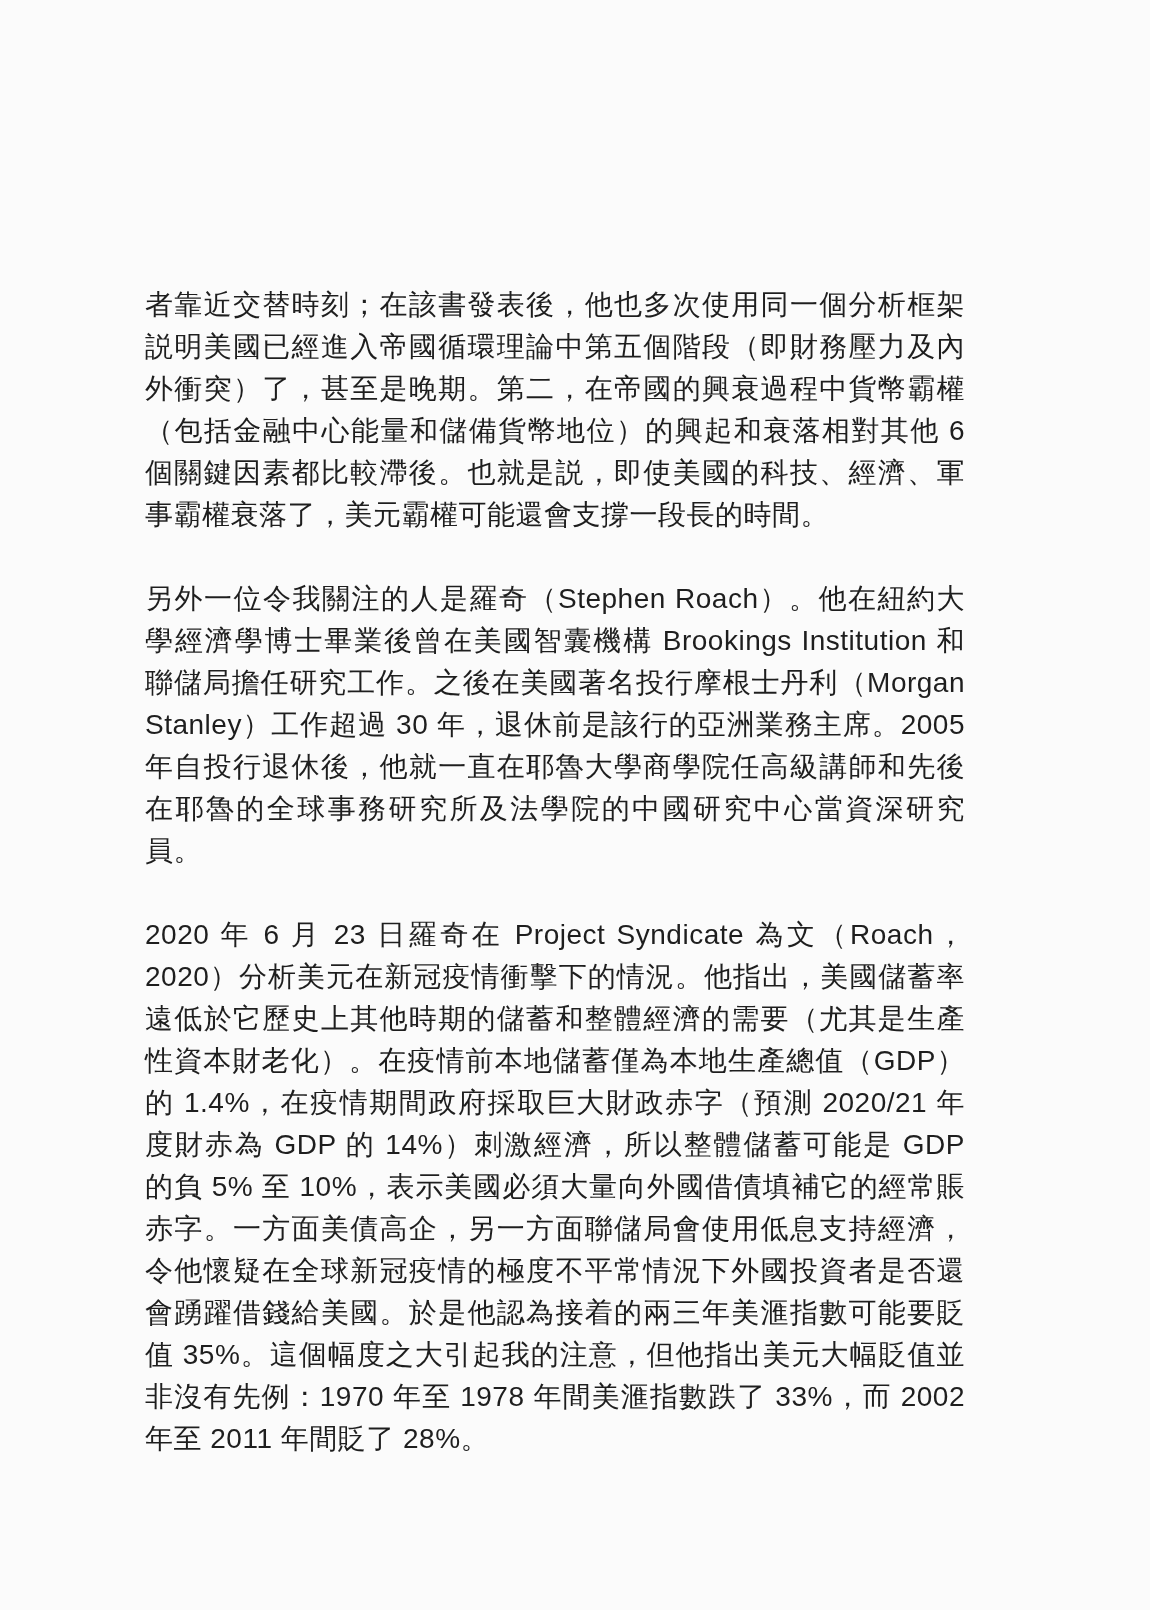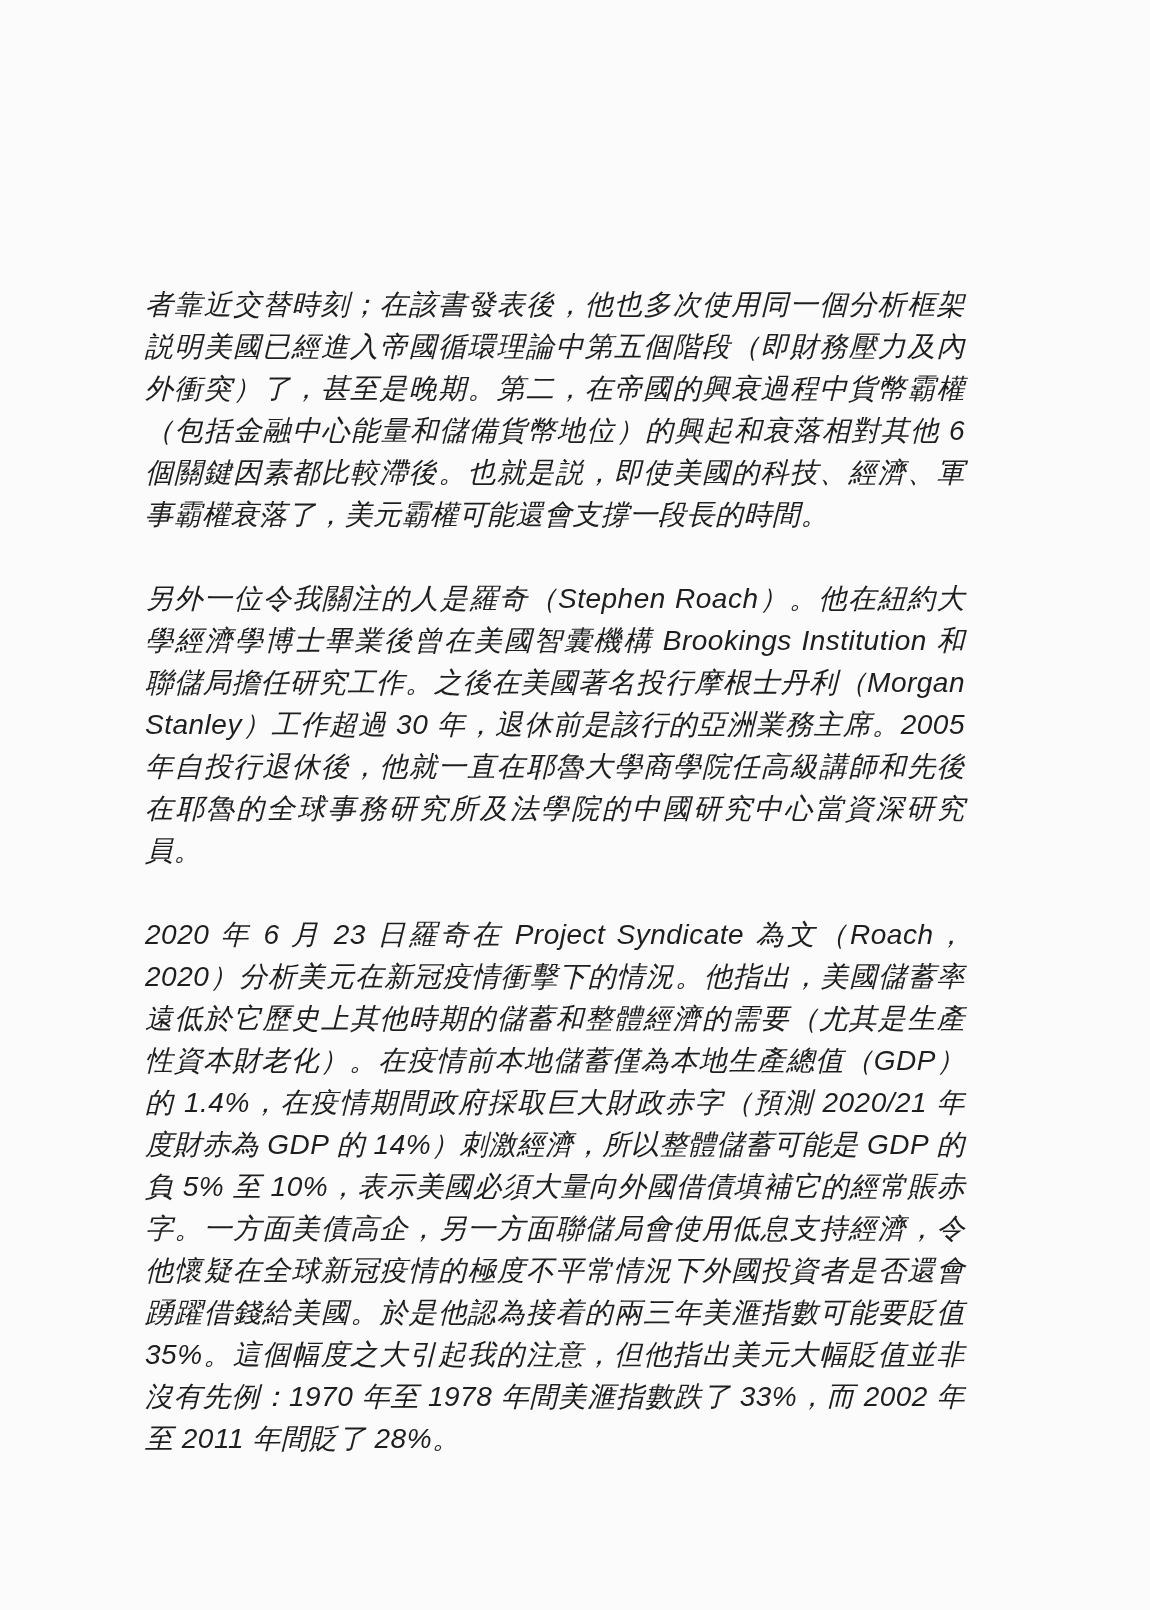--- a/index.html
+++ b/index.html
@@ -10,21 +10,20 @@
     width: 1150px;
     height: 1610px;
     background: var(--bg, #fbfbfb);
     overflow: hidden;
     font-family: "Liberation Sans", "DejaVu Sans", sans-serif;
   }
   .page {
     position: relative;
     width: 1150px;
     height: 1610px;
-    font-style: italic;
   }
   .text-block {
     position: absolute;
     left: 145px;
     top: 284px;
     width: 820px;
   }
   .para {
     margin: 0 0 42px 0;
     font-size: 28px;

